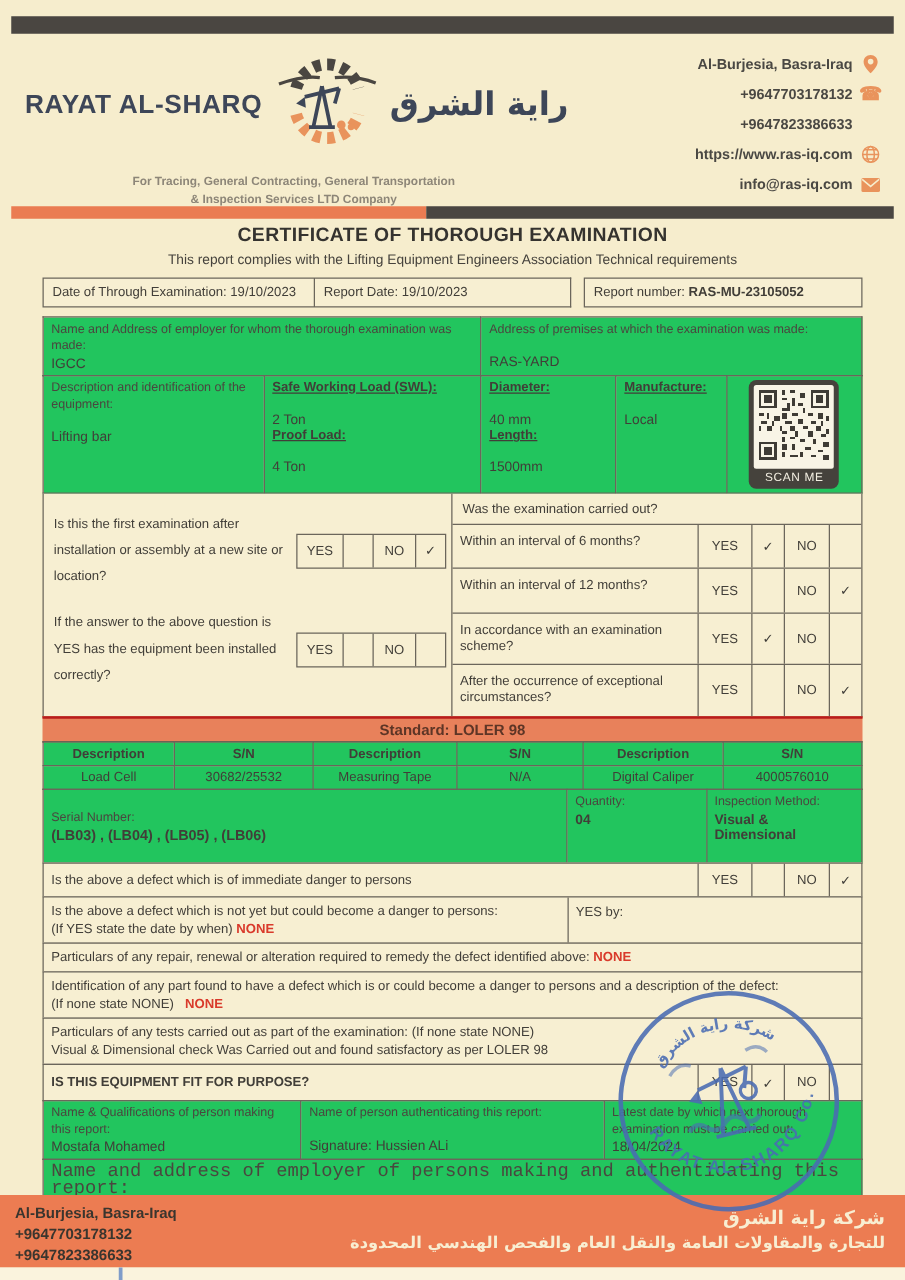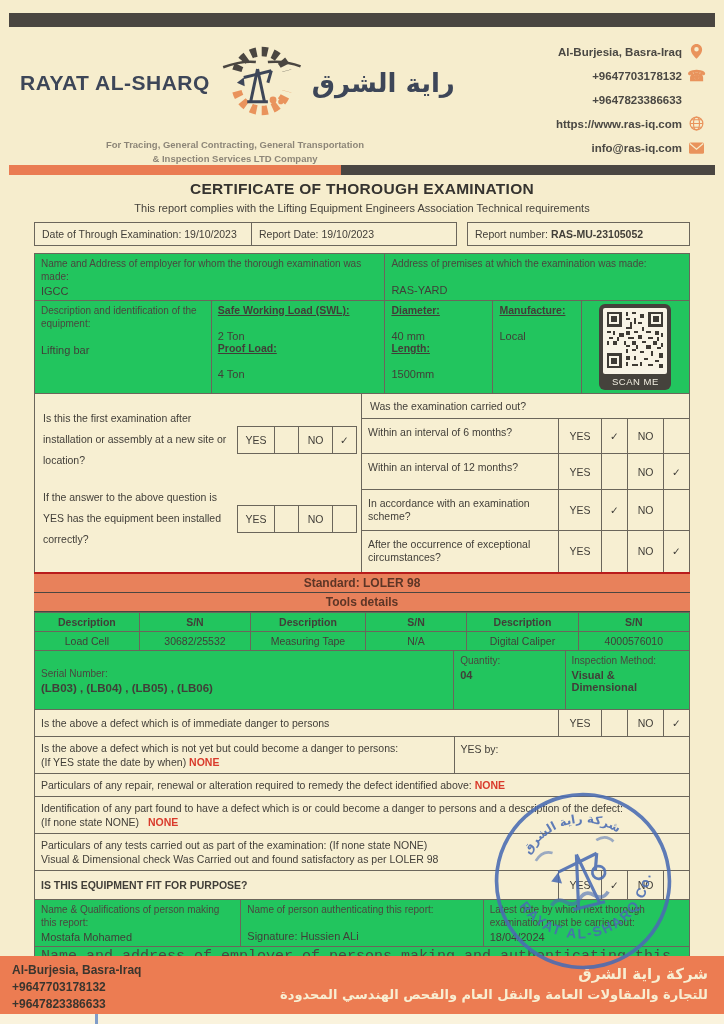--- a/index.html
+++ b/index.html
@@ -381,21 +381,20 @@
             <span class="l1" data-name="yes-label">YES</span>
             <span class="m1 mark" data-name="yes-mark"></span>
             <span class="l2" data-name="no-label">NO</span>
             <span class="m2 mark" data-name="no-mark">✓</span>
           </div>
         </div>
       </div>
     </div>
 
     <div class="banner" data-name="standard-banner">Standard: LOLER 98</div>
-    <div class="banner second" data-name="tools-details-banner">Tools details</div>
 
     <table class="grid" data-name="tools-table">
       <tbody>
           <tr data-name="tools-header-row">
         <td style="width:16%;text-align:center;font-weight:bold;" data-name="tools-header-cell">Description</td>
         <td style="width:17%;text-align:center;font-weight:bold;" data-name="tools-header-cell">S/N</td>
         <td style="width:17.5%;text-align:center;font-weight:bold;" data-name="tools-header-cell">Description</td>
         <td style="width:15.5%;text-align:center;font-weight:bold;" data-name="tools-header-cell">S/N</td>
         <td style="width:17%;text-align:center;font-weight:bold;" data-name="tools-header-cell">Description</td>
         <td style="text-align:center;font-weight:bold;" data-name="tools-header-cell">S/N</td>

